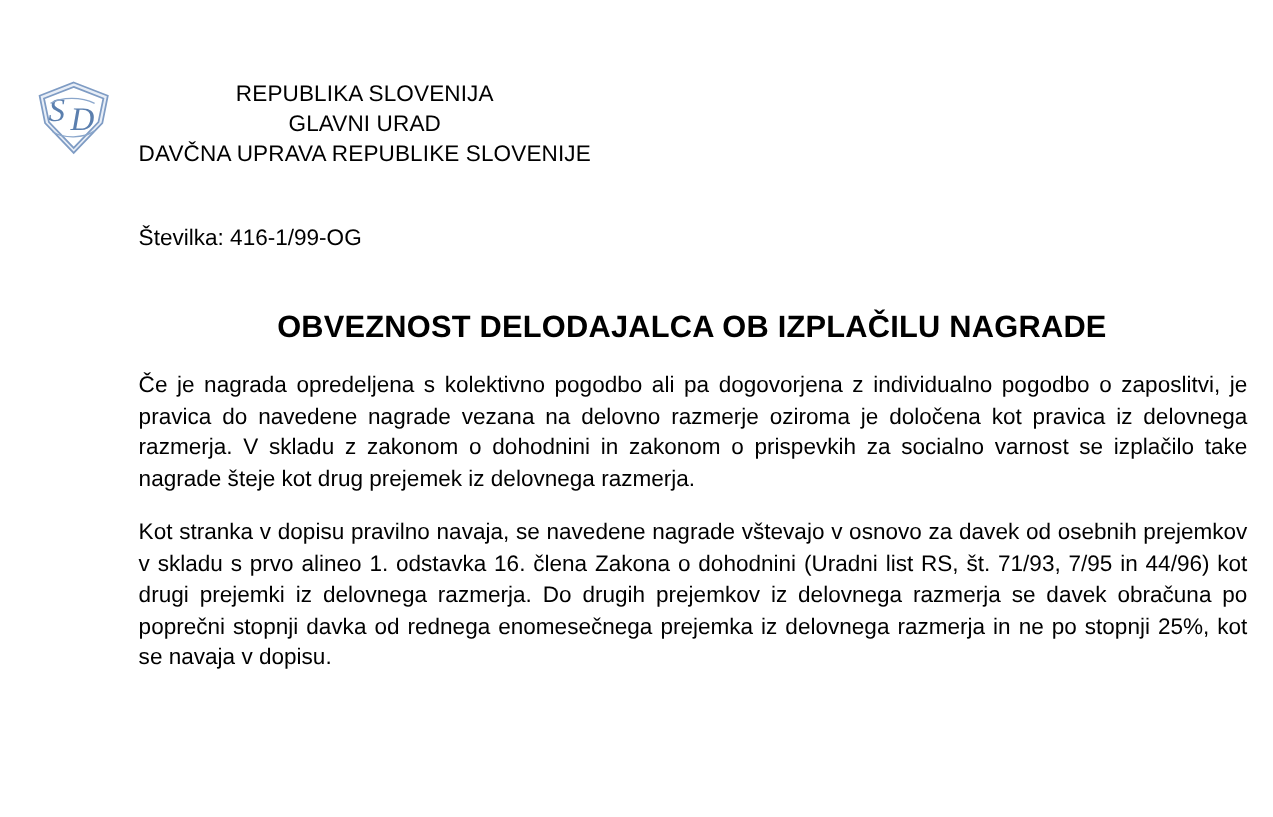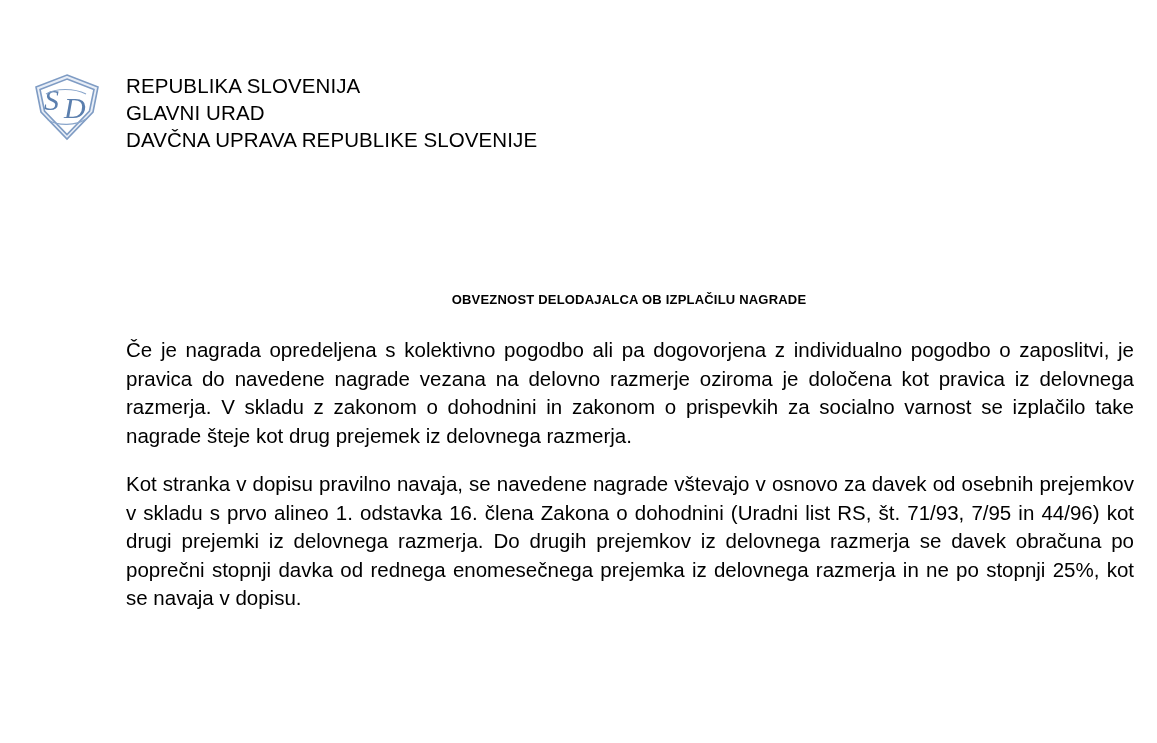--- a/index.html
+++ b/index.html
@@ -35,40 +35,41 @@
     height: 70px;
     flex: 0 0 74px;
     margin-right: 22px;
     margin-top: 4px;
   }
   .org-lines {
     font-size: 20.5px;
     line-height: 27px;
     letter-spacing: 0.1px;
     padding-top: 4px;
+    text-align: center;
   }
   .org-line {
     white-space: nowrap;
   }
   
   .refblock {
     position: absolute;
     top: 203px;
     left: 126px;
     font-size: 20.5px;
     line-height: 27px;
   }
   
   .doc-title {
     position: absolute;
-    top: 292px;
+    top: 281px;
     left: 126px;
     width: 1006px;
     text-align: center;
-    font-size: 13px;
+    font-size: 28px;
     font-weight: bold;
     letter-spacing: 0.2px;
   }
   
   .body-text {
     position: absolute;
     top: 336px;
     left: 126px;
     width: 1008px;
     font-size: 20.5px;
@@ -108,20 +109,21 @@
       </svg>
     </div>
     <div class="org-lines">
       <div class="org-line">REPUBLIKA SLOVENIJA</div>
       <div class="org-line">GLAVNI URAD</div>
       <div class="org-line">DAVČNA UPRAVA REPUBLIKE SLOVENIJE</div>
     </div>
   </div>
 
   <div class="refblock">
+    <div>Številka: 416-1/99-OG</div>
   </div>
 
   <div class="doc-title">OBVEZNOST DELODAJALCA OB IZPLAČILU NAGRADE</div>
 
   <div class="body-text">
     <p class="para">Če je nagrada opredeljena s kolektivno pogodbo ali pa dogovorjena z individualno pogodbo o zaposlitvi, je pravica do navedene nagrade vezana na delovno razmerje oziroma je določena kot pravica iz delovnega razmerja. V skladu z zakonom o dohodnini in zakonom o prispevkih za socialno varnost se izplačilo take nagrade šteje kot drug prejemek iz delovnega razmerja.</p>
     <p class="para">Kot stranka v dopisu pravilno navaja, se navedene nagrade vštevajo v osnovo za davek od osebnih prejemkov v skladu s prvo alineo 1. odstavka 16. člena Zakona o dohodnini (Uradni list RS, št. 71/93, 7/95 in 44/96) kot drugi prejemki iz delovnega razmerja. Do drugih prejemkov iz delovnega razmerja se davek obračuna po poprečni stopnji davka od rednega enomesečnega prejemka iz delovnega razmerja in ne po stopnji 25%, kot se navaja v dopisu.</p>
   </div>
 
 </div>

